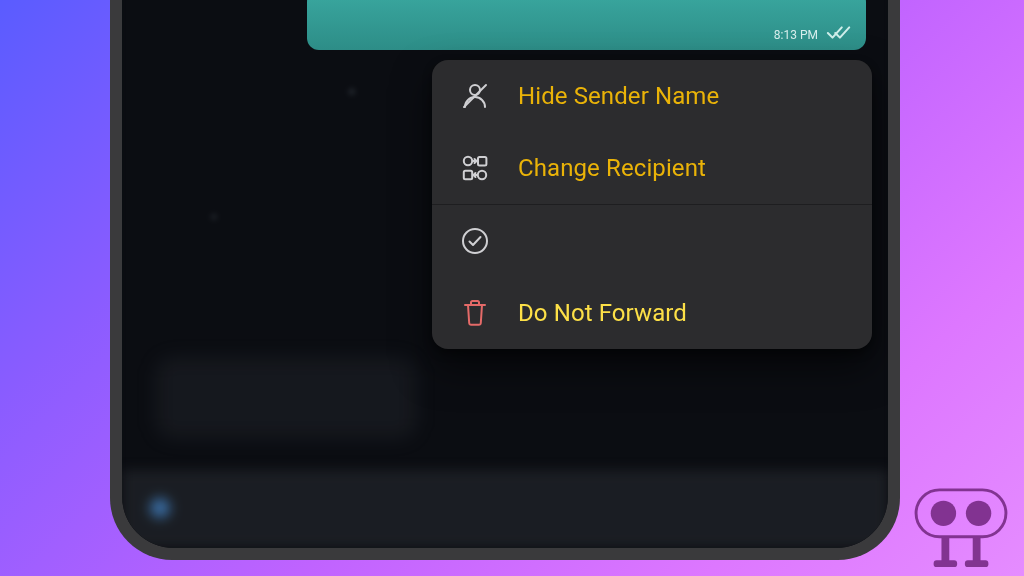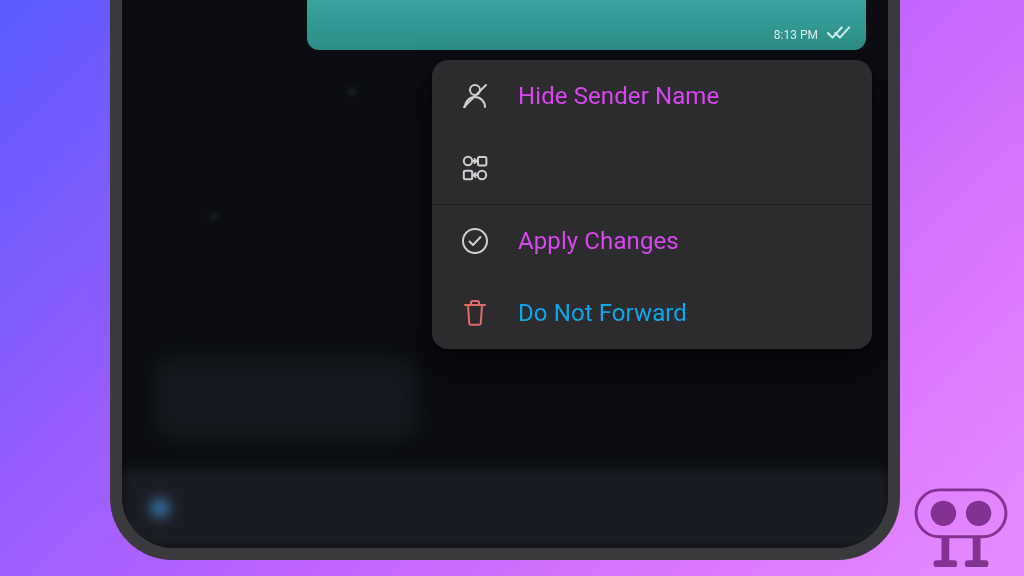--- a/index.html
+++ b/index.html
@@ -79,22 +79,22 @@
   }
   .menu-item {
     display: flex; align-items: center;
     gap: 26px;
     padding: 19px 24px 19px 26px;
     cursor: pointer;
   }
   .menu-sep { height: 1px; background: #1e1e20; }
   .menu-icon { width: 34px; height: 34px; flex: 0 0 34px; display:flex; align-items:center; justify-content:center;}
   .menu-icon svg { width: 32px; height: 32px; stroke: #cfcfd2; stroke-width: 2; fill: none; stroke-linecap: round; stroke-linejoin: round;}
-  .menu-label { color: #d946ef; font-size: 24px; font-weight: 400; letter-spacing: 0.1px;}
-  .danger .menu-label { color: #0ea5e9; }
+  .menu-label { color: #eab308; font-size: 24px; font-weight: 400; letter-spacing: 0.1px;}
+  .danger .menu-label { color: #fde047; }
   .danger svg { stroke: #e46a68; }
   
   .robot {
     position: absolute; right: 14px; bottom: 6px;
     width: 98px; height: 84px;
     opacity: 0.92;
   }
   .robot svg { width:100%; height:100%; }
 </style>
 </head>
@@ -138,32 +138,32 @@
             <circle cx="9" cy="9" r="4.2"></circle>
             <rect x="19" y="5" width="8.4" height="8.4" rx="1.5"></rect>
             <circle cx="23" cy="23" r="4.2"></circle>
             <rect x="4.8" y="18.8" width="8.4" height="8.4" rx="1.5"></rect>
             <path d="M14 9 h3.5"></path>
               <path d="M17.5 9 l-2 -2 M17.5 9 l-2 2"></path>
             <path d="M18 23 h-3.5"></path>
               <path d="M14.5 23 l2 -2 M14.5 23 l2 2"></path>
           </svg>
         </span>
+        <span class="menu-label">Change Recipient</span>
       </div>
 
       <div class="menu-sep"></div>
 
       <div class="menu-item">
         <span class="menu-icon">
           <svg viewBox="0 0 32 32">
             <circle cx="16" cy="16" r="12"></circle>
             <path d="M10.5 16.5 l3.5 3.5 l7.5 -8"></path>
           </svg>
         </span>
-        <span class="menu-label">Apply Changes</span>
       </div>
 
       <div class="menu-item danger">
         <span class="menu-icon">
           <svg viewBox="0 0 32 32">
             <path d="M6 8 h20"></path>
             <path d="M12 8 V5.5 a1.5 1.5 0 0 1 1.5-1.5 h5 a1.5 1.5 0 0 1 1.5 1.5 V8"></path>
             <path d="M9 8 l1.2 18 a2 2 0 0 0 2 1.8 h7.6 a2 2 0 0 0 2 -1.8 L23 8"></path>
           </svg>
         </span>

